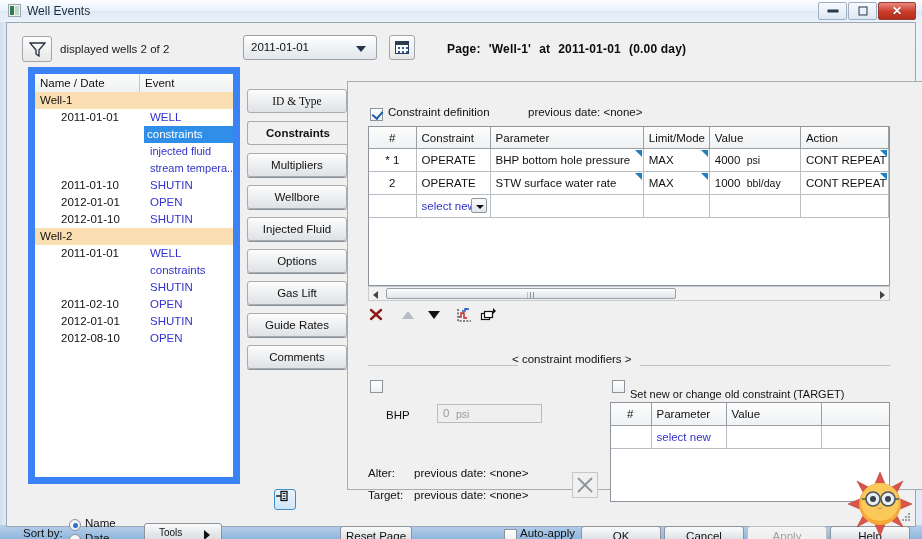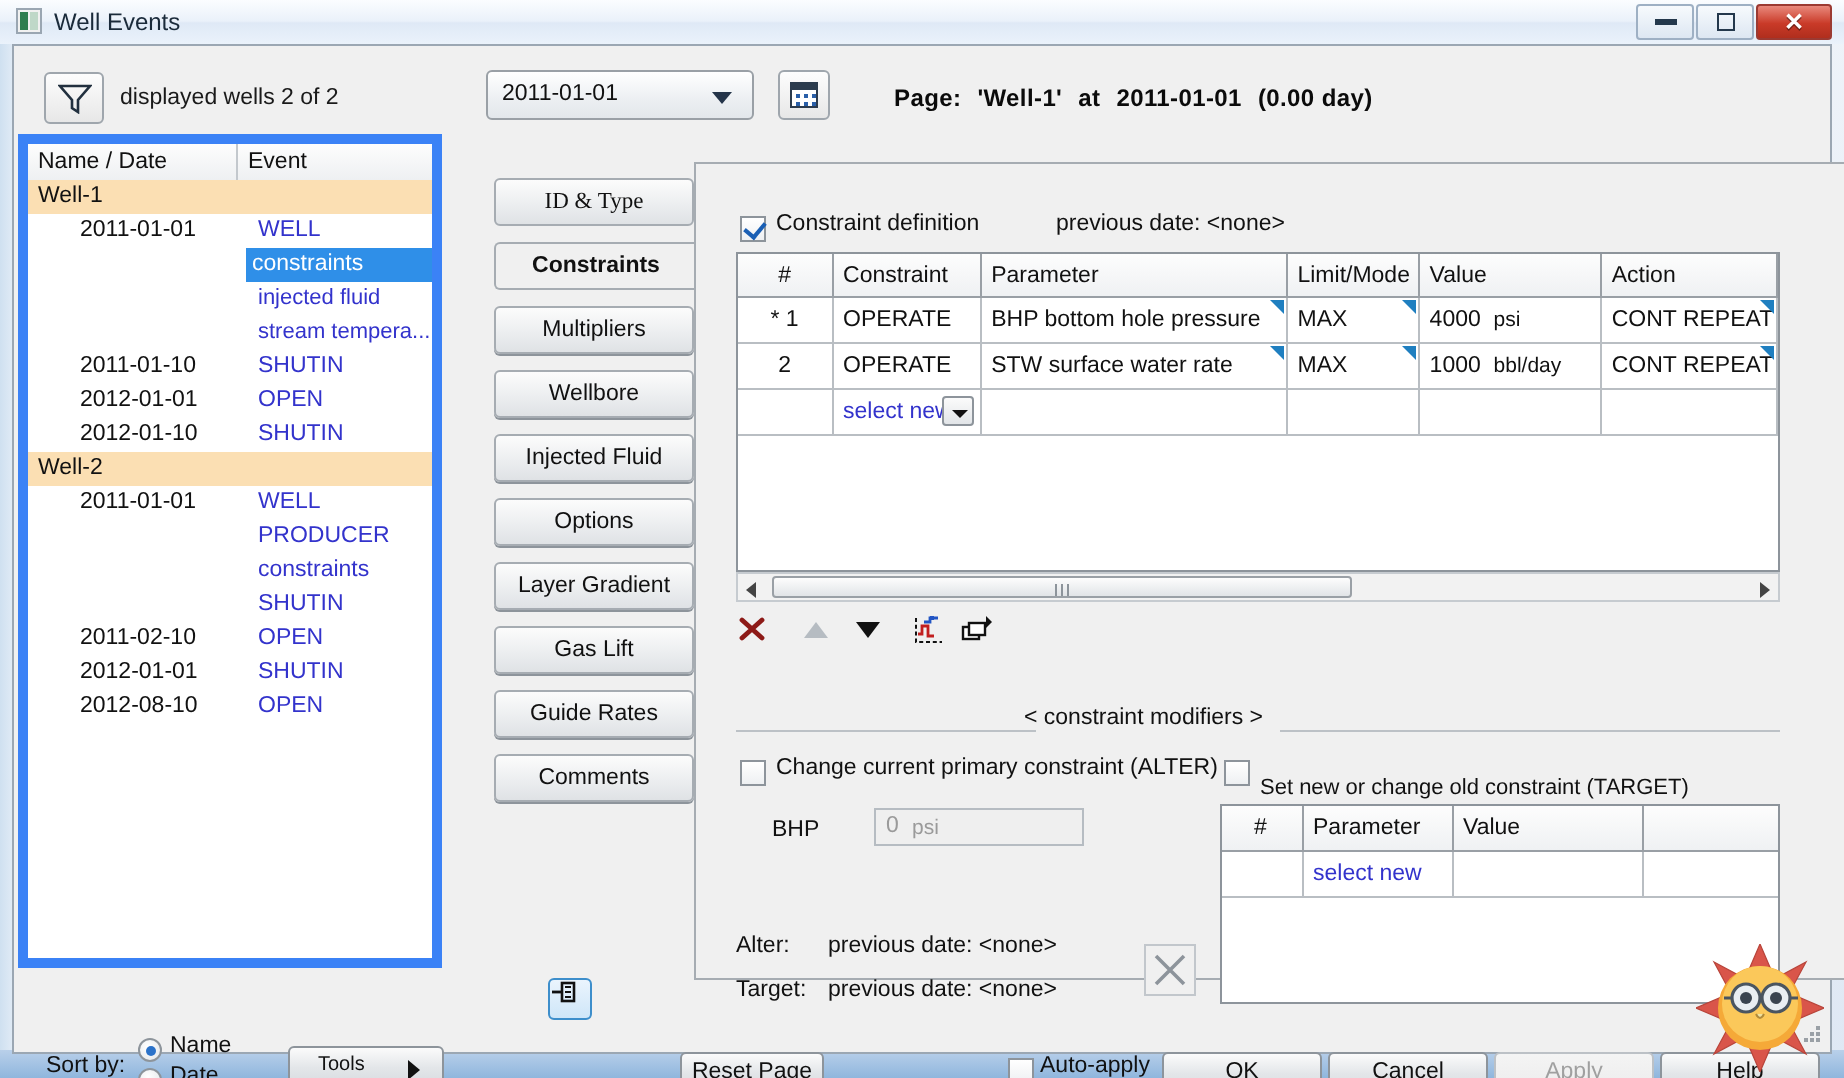--- a/index.html
+++ b/index.html
@@ -106,22 +106,22 @@
   #date-grid-btn .ic i{position:absolute;width:2px;height:2px;background:#2a5fa8;}
 
   #well-header{
     position:absolute;left:440px;top:19px;font-size:12px;font-weight:bold;color:#0b0b0b;
     letter-spacing:.2px;white-space:nowrap;
   }
   #well-header span{margin-right:8px;}
 
   
   #tree{
-    position:absolute;left:2px;top:44px;width:212px;height:417px;
-    background:#fff;border:5px solid #3b82f6;box-sizing:border-box;overflow:hidden;
+    position:absolute;left:21px;top:44px;width:212px;height:417px;
+    background:#fff;border:7px solid #3b82f6;box-sizing:border-box;overflow:hidden;
   }
   #tree-head{
     position:absolute;left:0;top:0;width:210px;height:18px;
     background:linear-gradient(180deg,#fdfdfd,#eef0f2);
     border-bottom:1px solid #b6bcc2;
   }
   #tree-head .th{
     position:absolute;top:0;height:18px;line-height:18px;font-size:11.5px;color:#111;
     padding-left:5px;box-sizing:border-box;border-right:1px solid #c3c8cd;
   }
@@ -423,23 +423,20 @@
             <span class="ev">SHUTIN</span>
           </div>
           <div class="trow wellrow">
             <span class="nm">Well-2</span>
           </div>
           <div class="trow">
             <span class="dt">2011-01-01</span>
             <span class="ev">WELL</span>
           </div>
           <div class="trow">
-            <span class="ev">PRODUCER</span>
-          </div>
-          <div class="trow">
             <span class="ev">constraints</span>
           </div>
           <div class="trow">
             <span class="ev">SHUTIN</span>
           </div>
           <div class="trow">
             <span class="dt">2011-02-10</span>
             <span class="ev">OPEN</span>
           </div>
           <div class="trow">
@@ -472,21 +469,20 @@
         </svg>
     </div>
 
     <div id="tabs">
         <div class="vtab plain"><span>ID &amp; Type</span></div>
         <div class="vtab active"><span>Constraints</span></div>
         <div class="vtab"><span>Multipliers</span></div>
         <div class="vtab"><span>Wellbore</span></div>
         <div class="vtab"><span>Injected Fluid</span></div>
         <div class="vtab"><span>Options</span></div>
-        <div class="vtab"><span>Layer Gradient</span></div>
         <div class="vtab"><span>Gas Lift</span></div>
         <div class="vtab"><span>Guide Rates</span></div>
         <div class="vtab"><span>Comments</span></div>
       </div>
 
     <div id="panel">
 
       <div class="cbx on" id="cb-constraint-def"></div>
       <div id="lbl-constraint-def">Constraint definition</div>
       <div id="prev-date-top">previous date: &lt;none&gt;</div>
@@ -581,21 +577,20 @@
         </span>
       </div>
 
       <div id="mod-sep">
         <span class="line l1"></span>
           <span class="line l2"></span>
       </div>
       <div id="mod-title">&lt; constraint modifiers &gt;</div>
 
       <div class="cbx" id="cb-alter"></div>
-      <div id="lbl-alter">Change current primary constraint (ALTER)</div>
       <div class="cbx" id="cb-target"></div>
       <div id="lbl-target">Set new or change old constraint (TARGET)</div>
 
       <div id="bhp-label">BHP</div>
       <div id="bhp-input">
         <span class="v">0</span>
         <span class="u">psi</span>
       </div>
 
       <div id="alter-prev">

